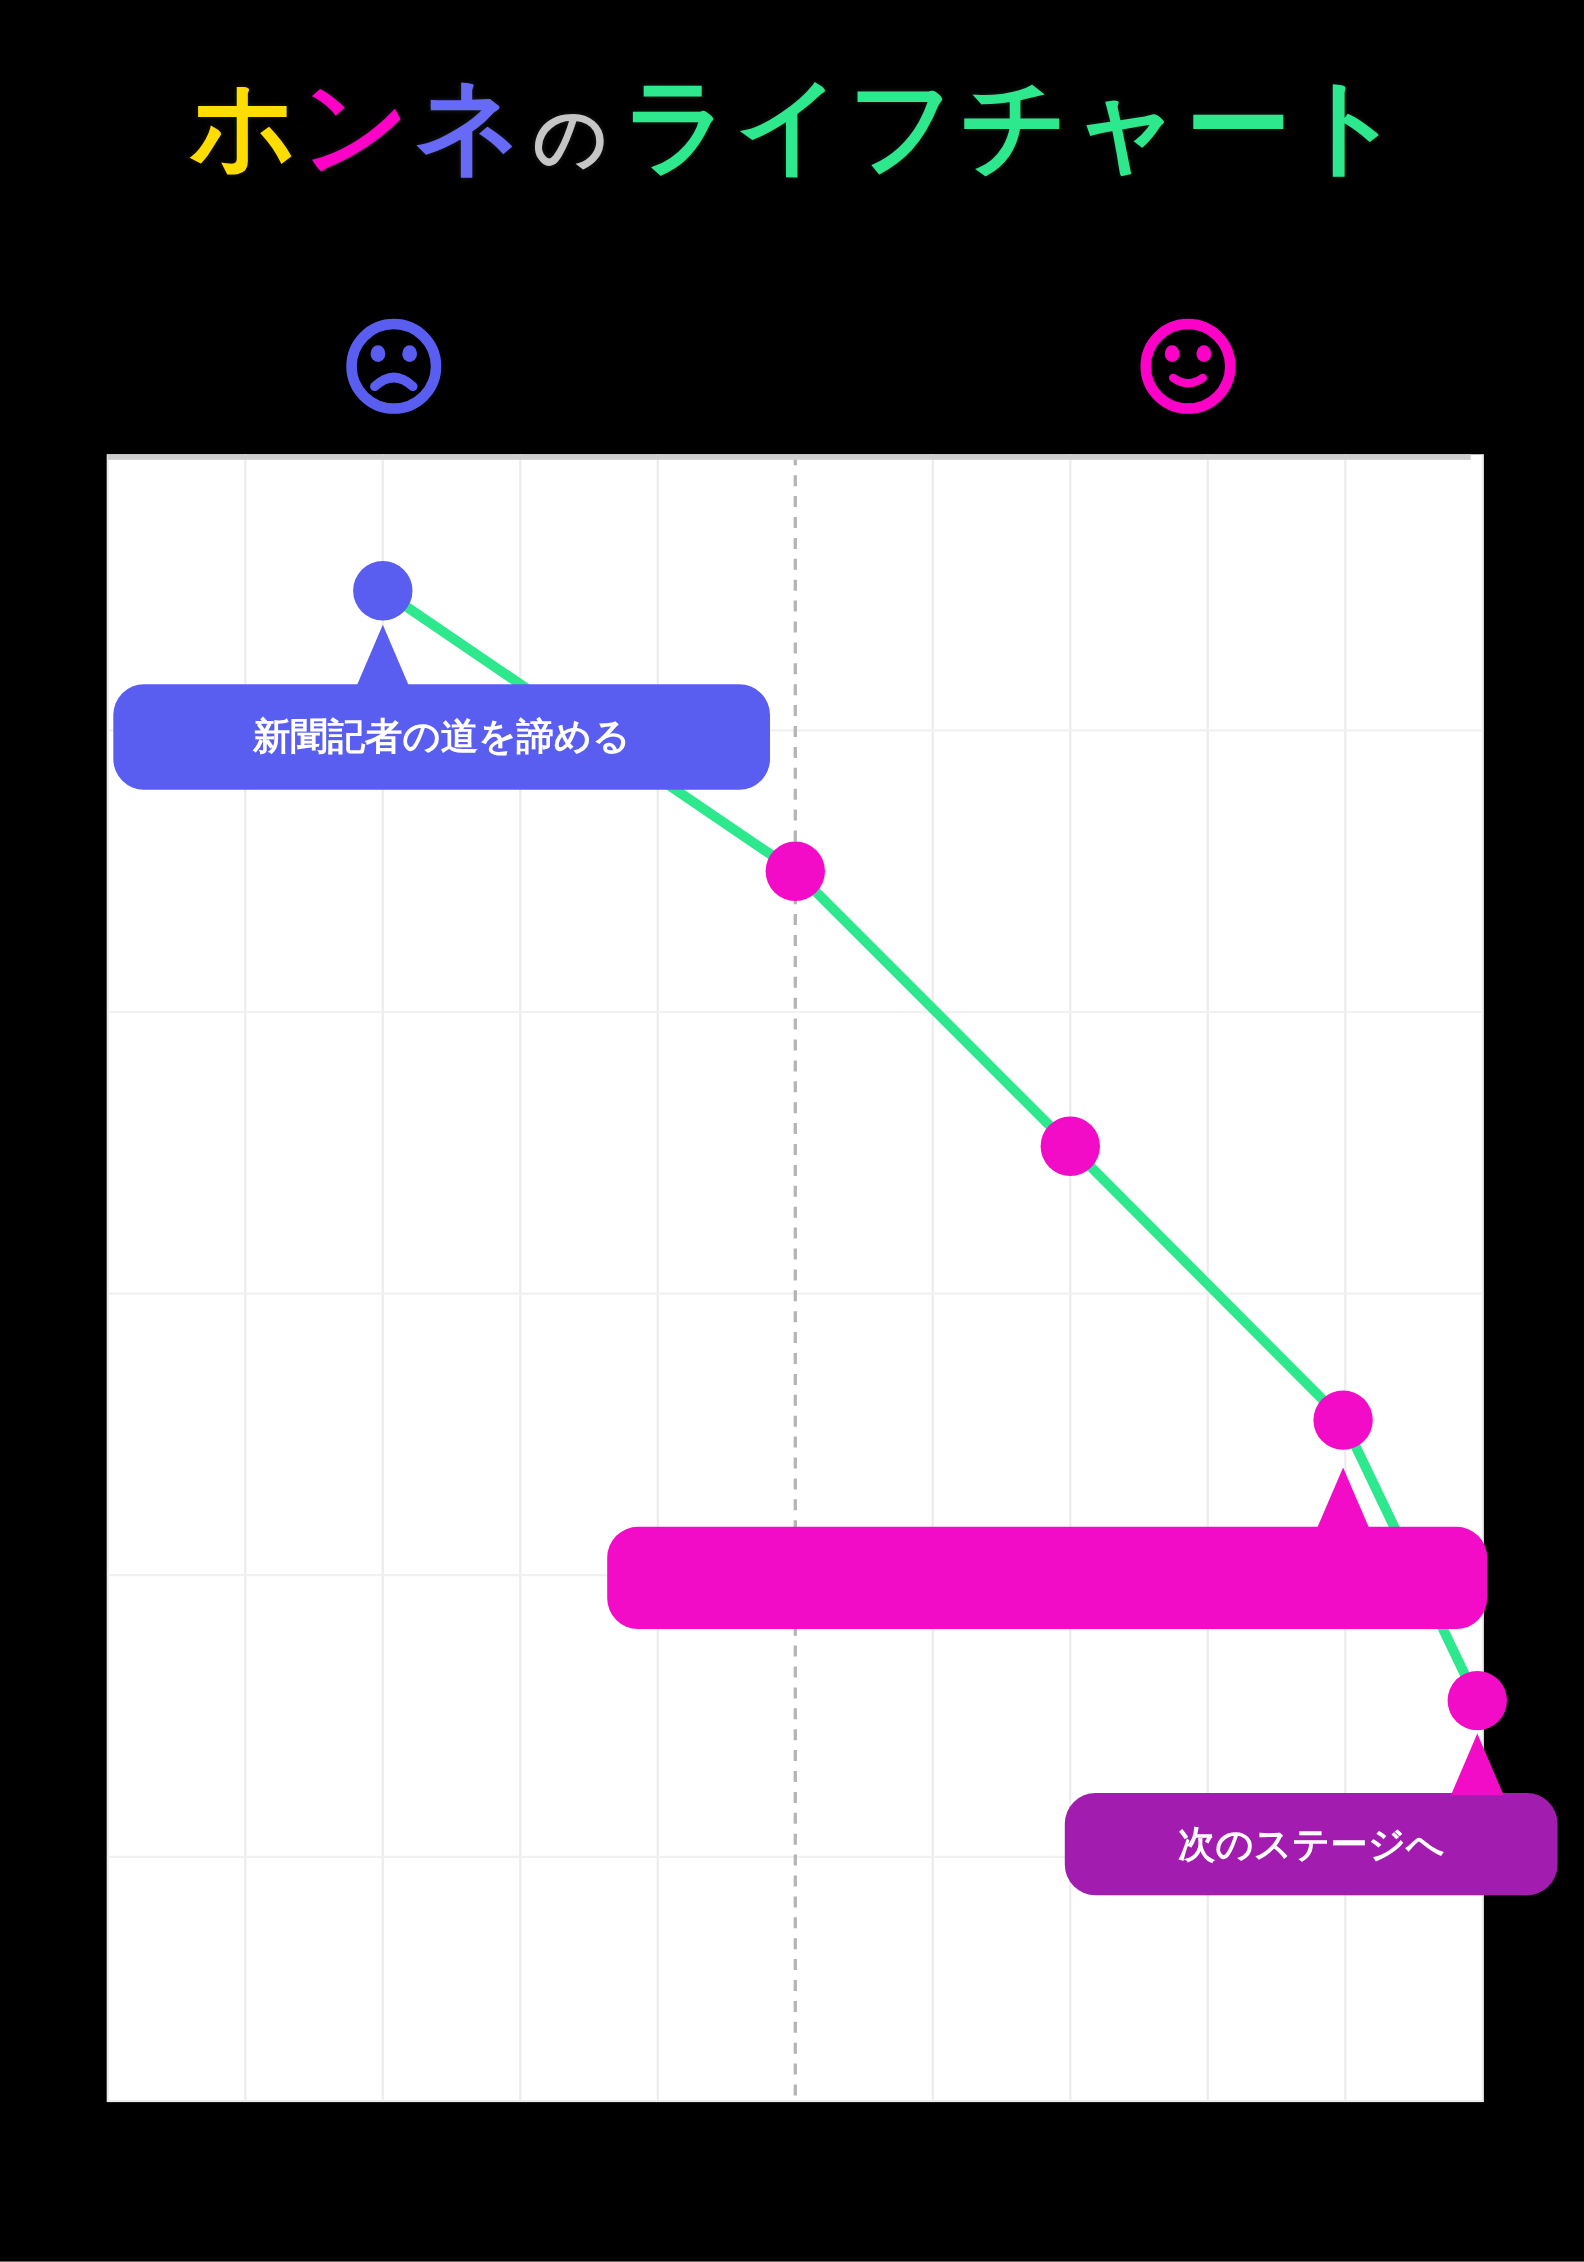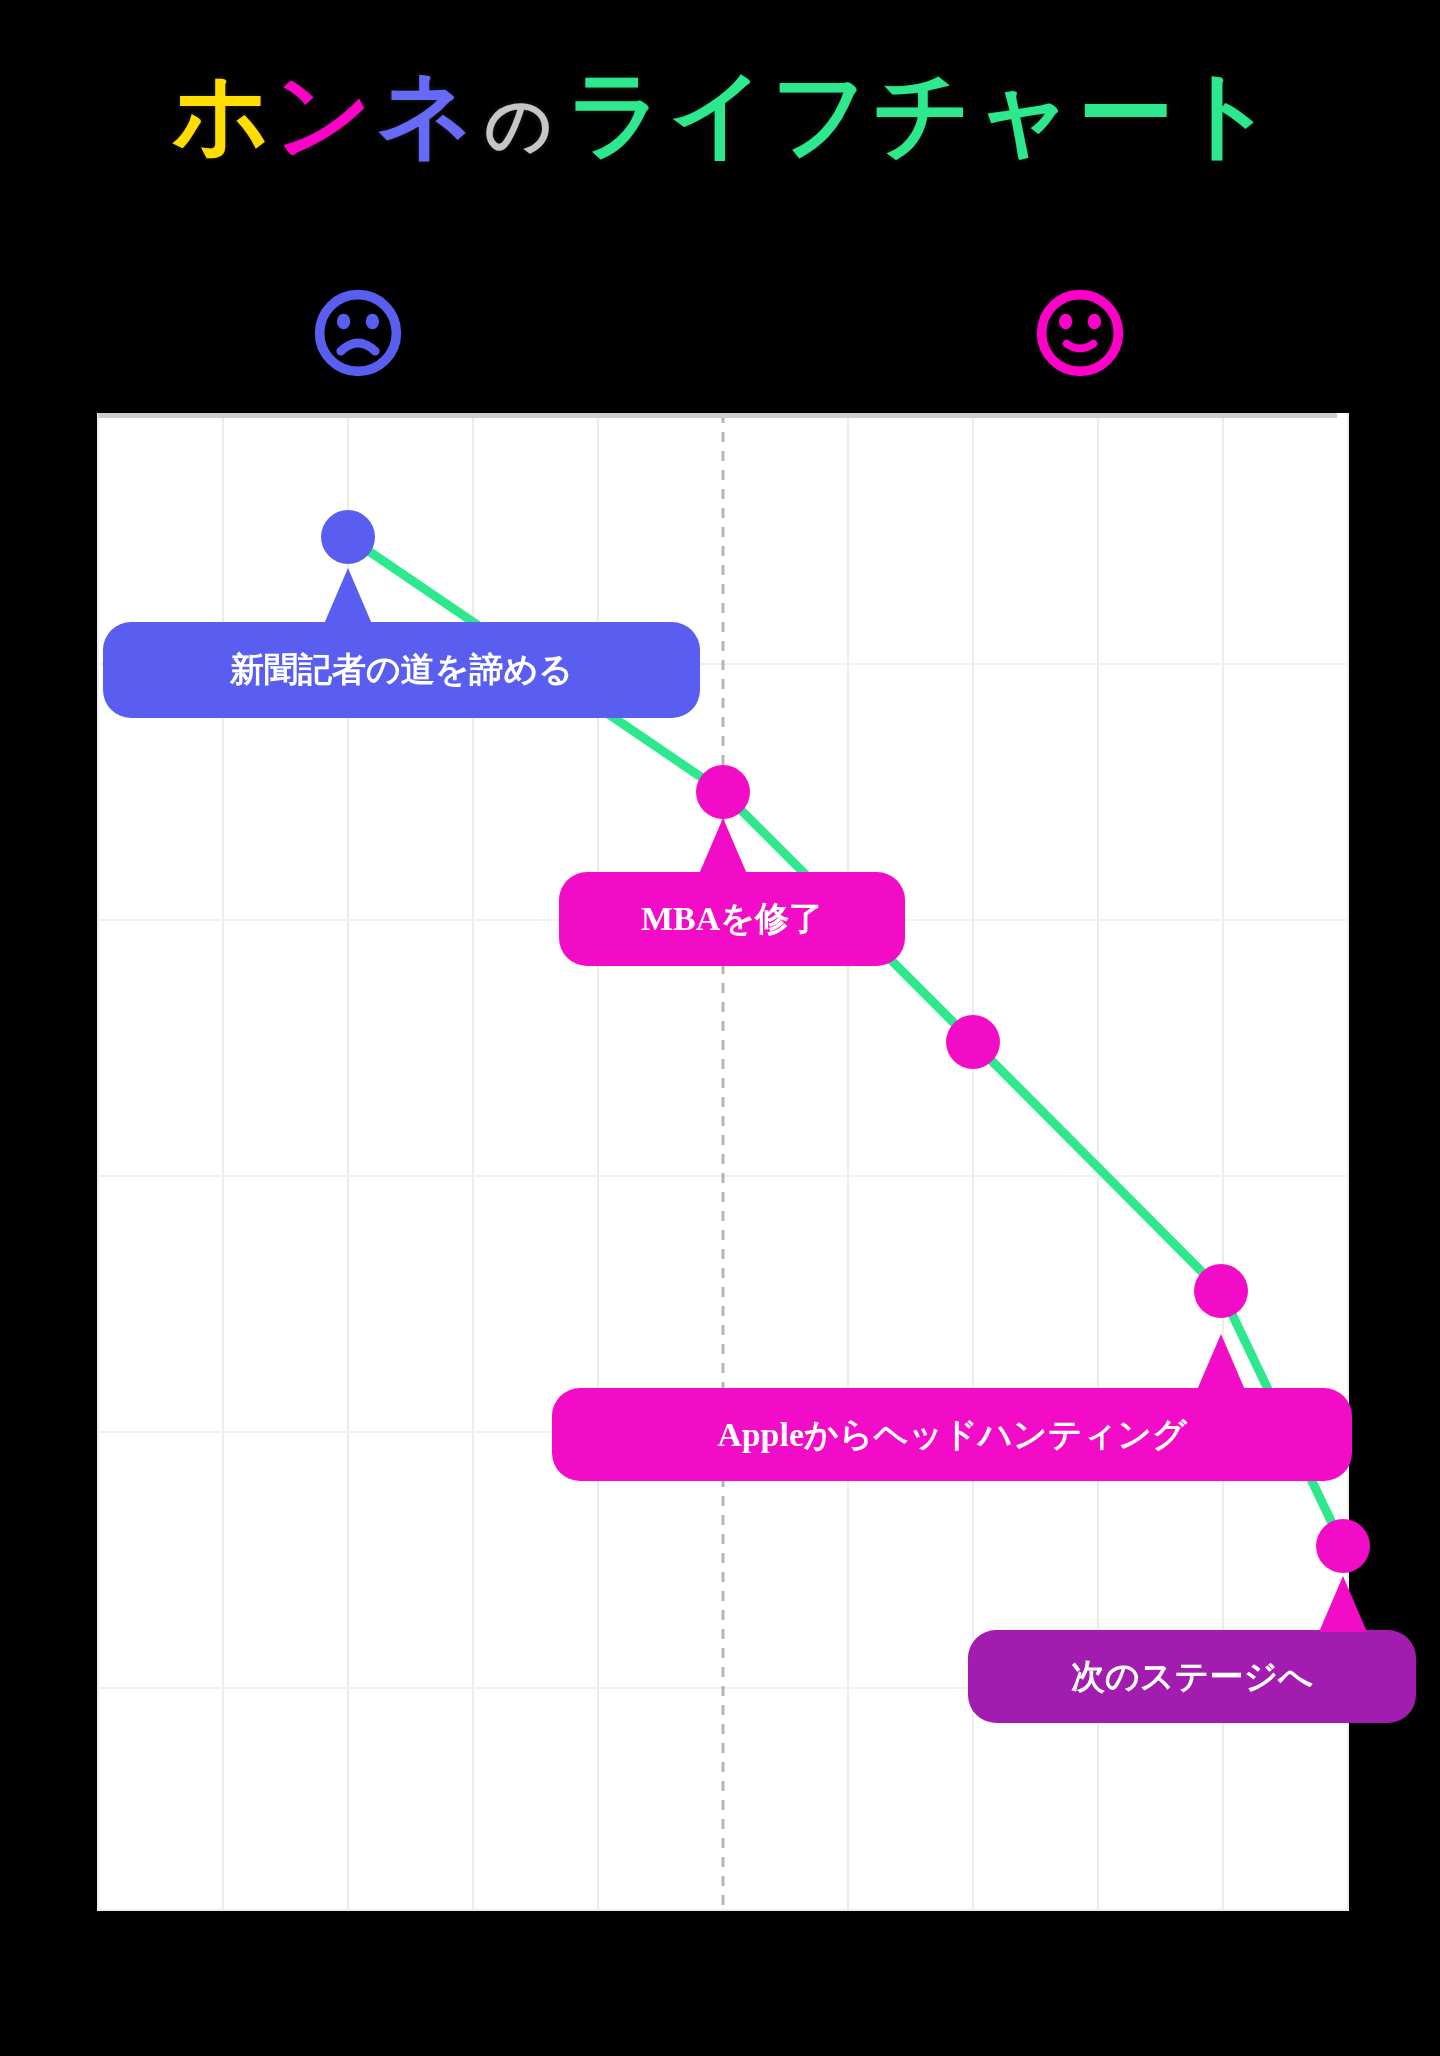--- a/index.html
+++ b/index.html
@@ -92,26 +92,21 @@
         <circle cx="1123" cy="878" r="27" fill="#f30cc7"></circle>
         <circle cx="1245" cy="1133" r="27" fill="#f30cc7"></circle>
       </svg>
     <div id="chart-topbar"></div>
   </div>
 
   <div class="callout" style="left: 103px; top: 622px; width: 597px; height: 96px; background: rgb(90, 94, 240); --cc: #5a5ef0;">
     <span class="pointer" style="left: 221px;"></span>
     <span class="callout-text">新聞記者の道を諦める</span>
   </div>
-  <div class="callout" style="left: 559px; top: 872px; width: 346px; height: 94px; background: rgb(243, 12, 199); --cc: #f30cc7;">
-    <span class="pointer" style="left: 140px;"></span>
-    <span class="callout-text">MBAを修了</span>
-  </div>
   <div class="callout" style="left: 552px; top: 1388px; width: 800px; height: 93px; background: rgb(243, 12, 199); --cc: #f30cc7;">
     <span class="pointer" style="left: 645px;"></span>
-    <span class="callout-text">Appleからヘッドハンティング</span>
   </div>
   <div class="callout" style="left: 968px; top: 1630px; width: 448px; height: 93px; background: #a21caf; --cc: #f30cc7;">
     <span class="pointer" style="left: 351px;"></span>
     <span class="callout-text">次のステージへ</span>
   </div>
 
 </div>
 
 </body></html>

